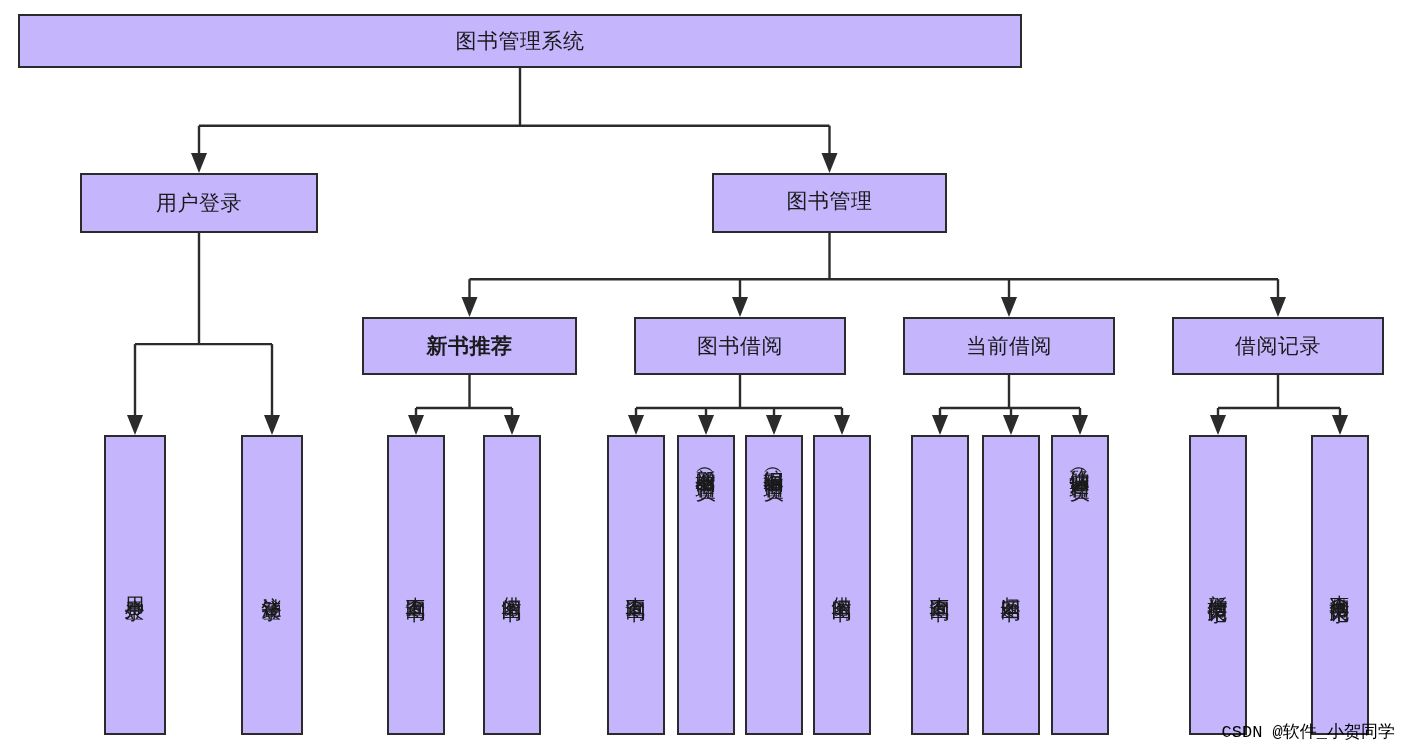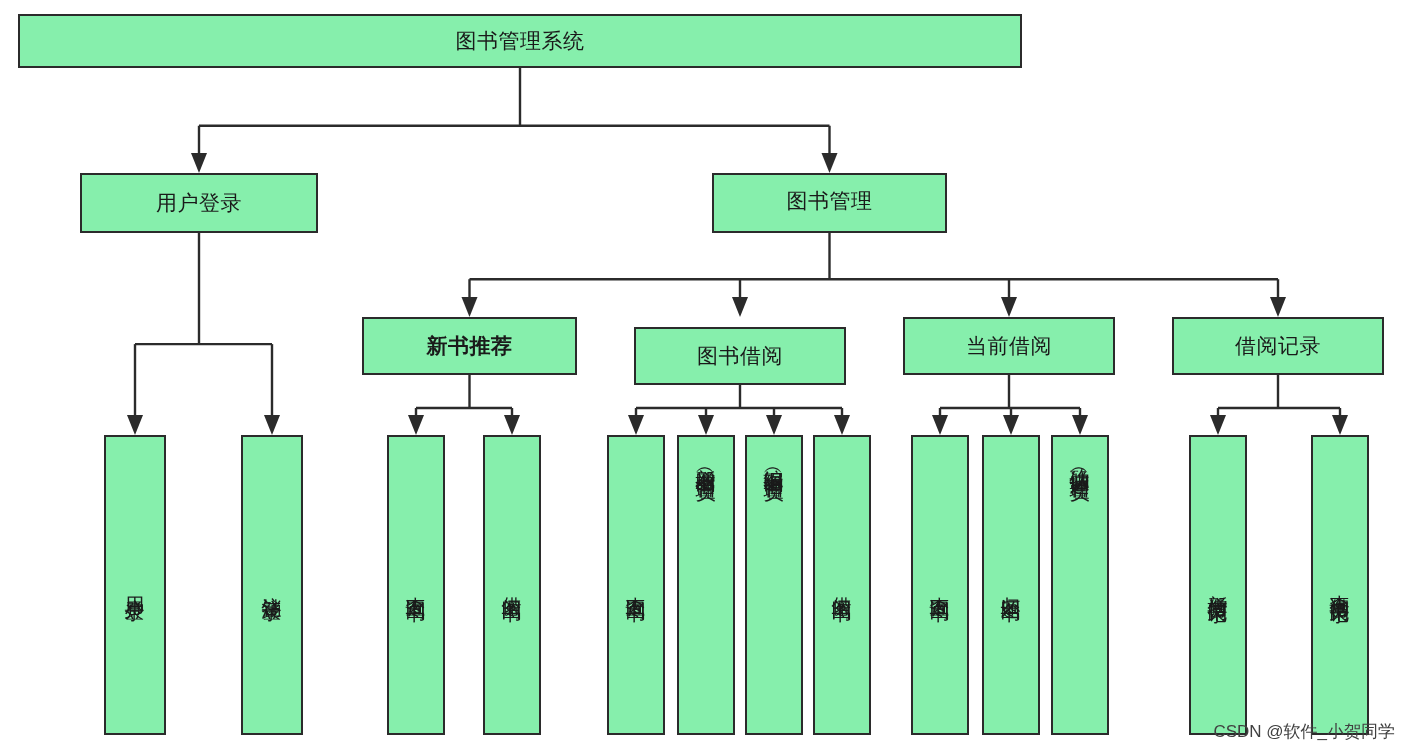--- a/index.html
+++ b/index.html
@@ -13,21 +13,21 @@
   #diagram-root {
     position: relative;
     width: 1405px;
     height: 747px;
     background: #ffffff;
     overflow: hidden;
   }
   .node-box {
     position: absolute;
     box-sizing: border-box;
-    background: #86efac;
+    background: #c4b5fd;
     border: 2px solid #2b2b2b;
     display: flex;
     align-items: center;
     justify-content: center;
     overflow: hidden;
   }
   .node-label {
     color: #1a1a1a;
     text-align: center;
     line-height: 1.18;
@@ -68,23 +68,23 @@
     fill: none;
   }
   .conn-arrow {
     fill: #2b2b2b;
   }
   .watermark {
     position: absolute;
     right: 10px;
     bottom: 4px;
     font-size: 17px;
-    color: #404040;
+    color: #000000;
     white-space: nowrap;
-    font-family: Liberation Sans, sans-serif;
+    font-family: Liberation Mono, monospace;
   }
 </style>
 </head>
 <body>
 
 <div id="diagram-root">
   <svg class="connectors" id="connector-layer" viewBox="0 0 1405 747" preserveAspectRatio="none">
       <path d="M520 68 L520 125.75" class="conn-line"></path>
       <path d="M199 125.75 L829.5 125.75" class="conn-line"></path>
       <path d="M199 125.75 L199 153" class="conn-line"></path>
@@ -144,21 +144,21 @@
       </div>
       <div class="node-box node-branch" style="left: 80px; top: 173px; width: 238px; height: 60px;">
         <span class="node-label">用户登录</span>
       </div>
       <div class="node-box node-branch" style="left: 712px; top: 173px; width: 235px; height: 60px; font-family: Liberation Mono, monospace;">
         <span class="node-label">图书管理</span>
       </div>
       <div class="node-box node-branch" style="left: 362px; top: 317px; width: 215px; height: 58px; font-weight: bold;">
         <span class="node-label">新书推荐</span>
       </div>
-      <div class="node-box node-branch" style="left: 634px; top: 317px; width: 212px; height: 58px; margin-top: 10px;">
+      <div class="node-box node-branch" style="left: 634px; top: 317px; width: 212px; height: 58px;">
         <span class="node-label">图书借阅</span>
       </div>
       <div class="node-box node-branch" style="left: 903px; top: 317px; width: 212px; height: 58px;">
         <span class="node-label">当前借阅</span>
       </div>
       <div class="node-box node-branch" style="left: 1172px; top: 317px; width: 212px; height: 58px;">
         <span class="node-label">借阅记录</span>
       </div>
       <div class="node-box node-leaf leaf-middle" style="left: 104px; top: 435px; width: 62px; height: 300px;">
         <span class="node-label">用户登录</span>

